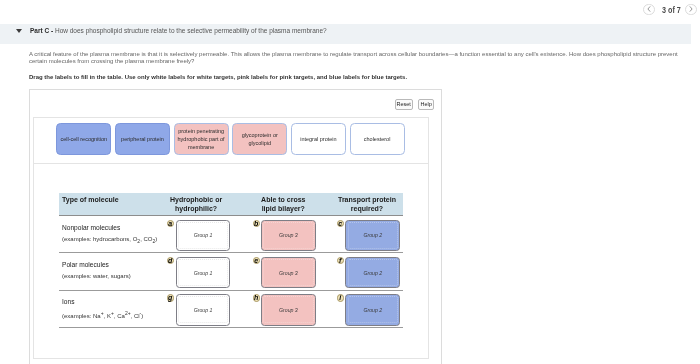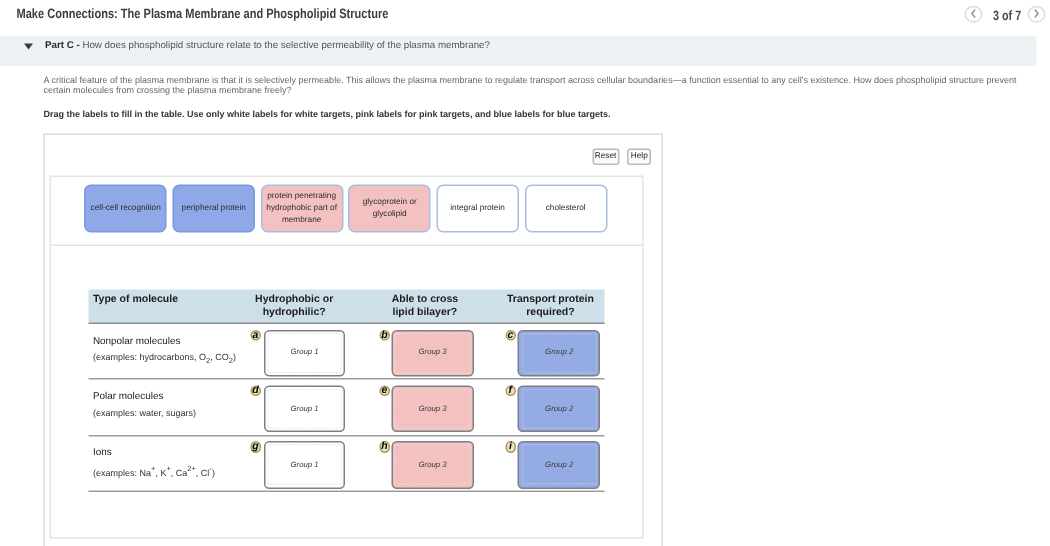--- a/index.html
+++ b/index.html
@@ -52,21 +52,20 @@
   .ztxt{position:relative;font-size:5.2px;font-style:italic;color:#3a3a3a;}
   .zone.white{background:#fff;}
   .zone.pink{background:#f3c2c0;}
   .zone.blue{background:#94abe3;}
 
 </style>
 </head>
 <body>
 
 <div class="page">
-  <div class="title"><span class="sq">Make Connections: The Plasma Membrane and Phospholipid Structure</span></div>
   <div class="pager">
     <div class="navbtn prev">
         <svg width="4" height="6" viewBox="0 0 4 6">
           <path d="M2.9 0.7 L0.9 3 L2.9 5.3" fill="none" stroke="#8a8a8a" stroke-width="0.9" stroke-linecap="round" stroke-linejoin="round"></path>
         </svg>
       </div>
     <div class="pagenum">3 of 7</div>
     <div class="navbtn next">
         <svg width="4" height="6" viewBox="0 0 4 6">
           <path d="M1.1 0.7 L3.1 3 L1.1 5.3" fill="none" stroke="#8a8a8a" stroke-width="0.9" stroke-linecap="round" stroke-linejoin="round"></path>

